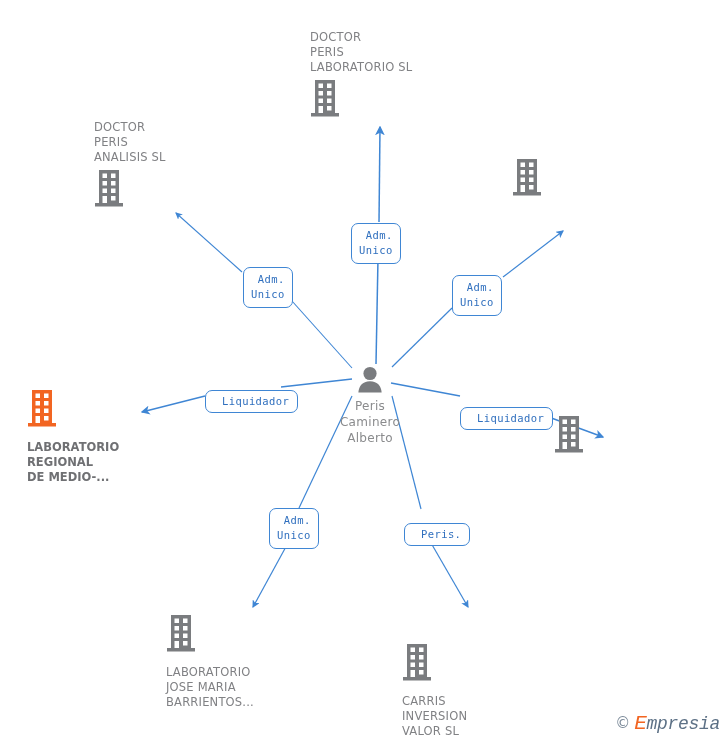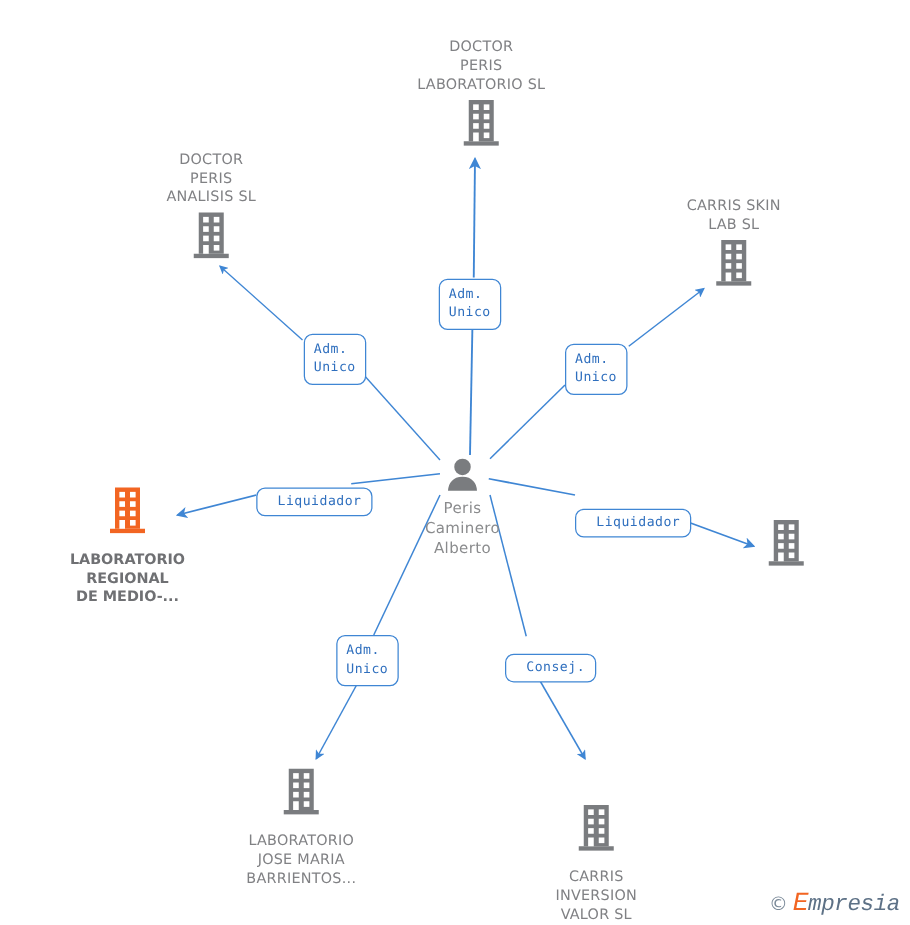--- a/index.html
+++ b/index.html
@@ -23,21 +23,20 @@
     left: 0;
     top: 0;
     width: 728px;
     height: 740px;
   }
   
   .node {
     position: absolute;
     width: 150px;
     margin-left: -75px;
-    text-align: center;
     z-index: 5;
   }
   .node .icon-wrap {
     display: block;
     line-height: 0;
     height: 42px;
   }
   .node .caption {
     display: block;
     font-size: 11.5px;
@@ -78,21 +77,21 @@
   .edge-label {
     position: absolute;
     z-index: 8;
     background: #ffffff;
     border: 1.6px solid #3f86d4;
     border-radius: 7px;
     color: #2f6fbe;
     font-family: "DejaVu Sans Mono", monospace;
     font-size: 10.5px;
     line-height: 15px;
-    text-align: left;
+    text-align: right;
     padding: 4px 7px 5px 7px;
     white-space: pre-line;
     box-sizing: border-box;
     letter-spacing: 0.4px;
   }
   .edge-label.one-line {
     padding: 3px 8px 4px 16px;
     line-height: 14px;
     margin-top: 12px;
   }
@@ -181,21 +180,21 @@
   <div class="edge-label" style="left:452px; top:275px;">Adm.
 Unico</div>
 
   <div class="edge-label one-line" style="left:205px; top:378px;">Liquidador</div>
 
   <div class="edge-label one-line" style="left:460px; top:395px;">Liquidador</div>
 
   <div class="edge-label" style="left:269px; top:508px;">Adm.
 Unico</div>
 
-  <div class="edge-label one-line" style="left:404px; top:511px;">Consej.</div>
+  <div class="edge-label one-line" style="left:404px; top:511px;">Peris.</div>
 
   <div class="node above" style="left:385px; top:30px;">
     <span class="caption">DOCTOR
 PERIS
 LABORATORIO SL</span>
     <span class="icon-wrap">
       <svg width="30" height="40" viewBox="0 0 30 40">
         <rect x="5" y="2" width="20" height="33" fill="#7a7c7f"></rect>
         <rect x="1" y="35" width="28" height="3.5" fill="#7a7c7f"></rect>
         <rect x="8.5" y="5.5" width="4.5" height="4.5" fill="#ffffff"></rect>
@@ -224,22 +223,20 @@
         <rect x="17" y="13" width="4.5" height="4.5" fill="#ffffff"></rect>
         <rect x="8.5" y="20.5" width="4.5" height="4.5" fill="#ffffff"></rect>
         <rect x="17" y="20.5" width="4.5" height="4.5" fill="#ffffff"></rect>
         <rect x="8.5" y="28" width="4.5" height="7" fill="#ffffff"></rect>
         <rect x="17" y="28" width="4.5" height="4.5" fill="#ffffff"></rect>
       </svg>
     </span>
   </div>
 
   <div class="node above" style="left:587px; top:157px;">
-    <span class="caption">CARRIS SKIN
-LAB SL</span>
     <span class="icon-wrap">
       <svg width="30" height="40" viewBox="0 0 30 40">
         <rect x="5" y="2" width="20" height="33" fill="#7a7c7f"></rect>
         <rect x="1" y="35" width="28" height="3.5" fill="#7a7c7f"></rect>
         <rect x="8.5" y="5.5" width="4.5" height="4.5" fill="#ffffff"></rect>
         <rect x="17" y="5.5" width="4.5" height="4.5" fill="#ffffff"></rect>
         <rect x="8.5" y="13" width="4.5" height="4.5" fill="#ffffff"></rect>
         <rect x="17" y="13" width="4.5" height="4.5" fill="#ffffff"></rect>
         <rect x="8.5" y="20.5" width="4.5" height="4.5" fill="#ffffff"></rect>
         <rect x="17" y="20.5" width="4.5" height="4.5" fill="#ffffff"></rect>

